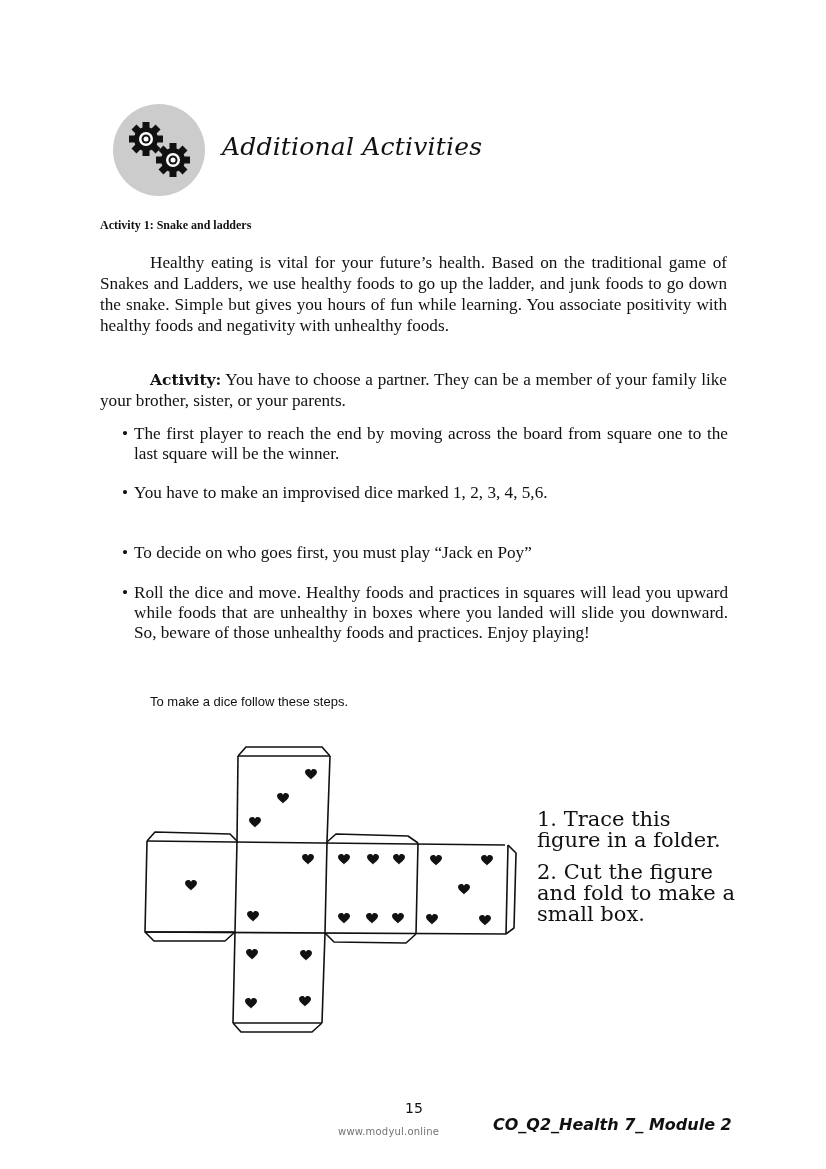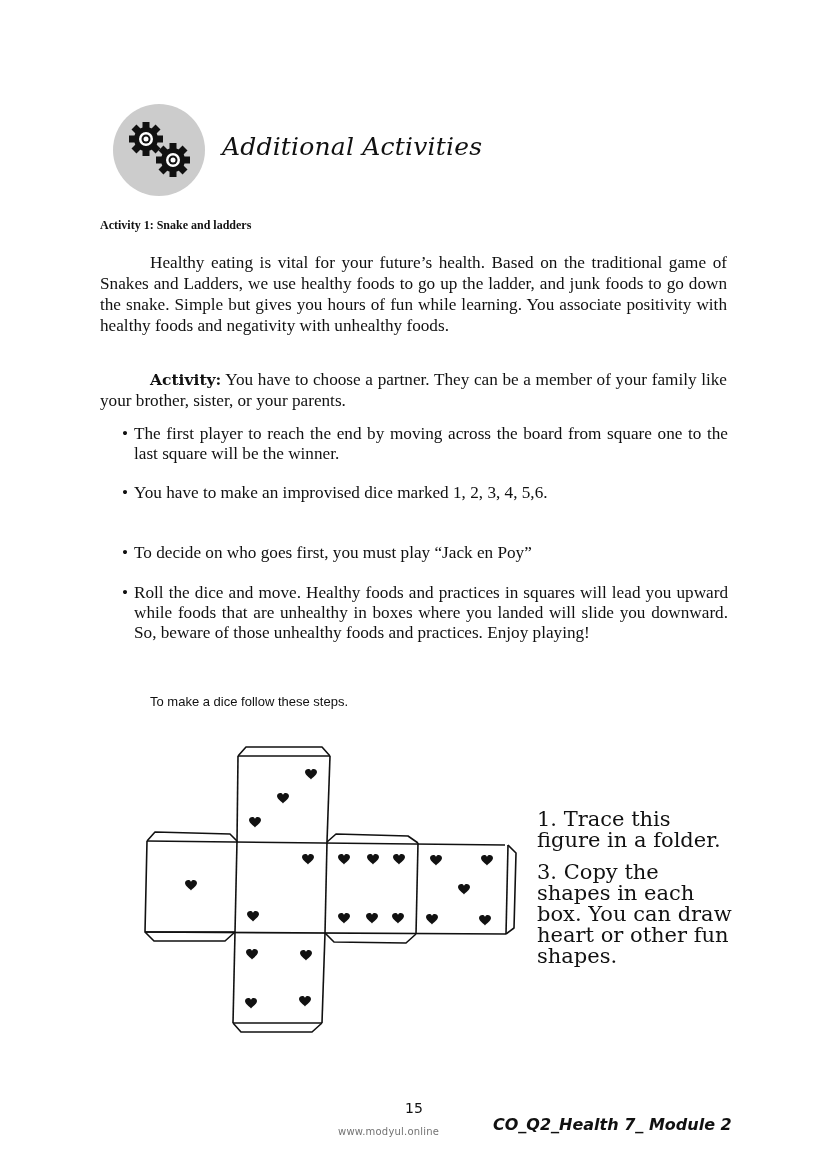--- a/index.html
+++ b/index.html
@@ -147,18 +147,18 @@
   <use href="#heart" x="345" y="182"></use>
 
   <use href="#heart" x="112" y="216"></use>
   <use href="#heart" x="166" y="217"></use>
   <use href="#heart" x="111" y="265"></use>
   <use href="#heart" x="165" y="263"></use>
 </svg>
 
 <div class="abs steps">
   <p>1. Trace this figure in a folder.</p>
-  <p>3. Copy the shapes in each box. You can draw heart or other fun shapes.</p>
+  <p>2. Cut the figure and fold to make a small box.</p>
 </div>
 
 <div class="abs page-num">15</div>
 <div class="abs watermark">www.modyul.online</div>
 <div class="abs footer-code">CO_Q2_Health 7_ Module 2</div>
 
 </body></html>

